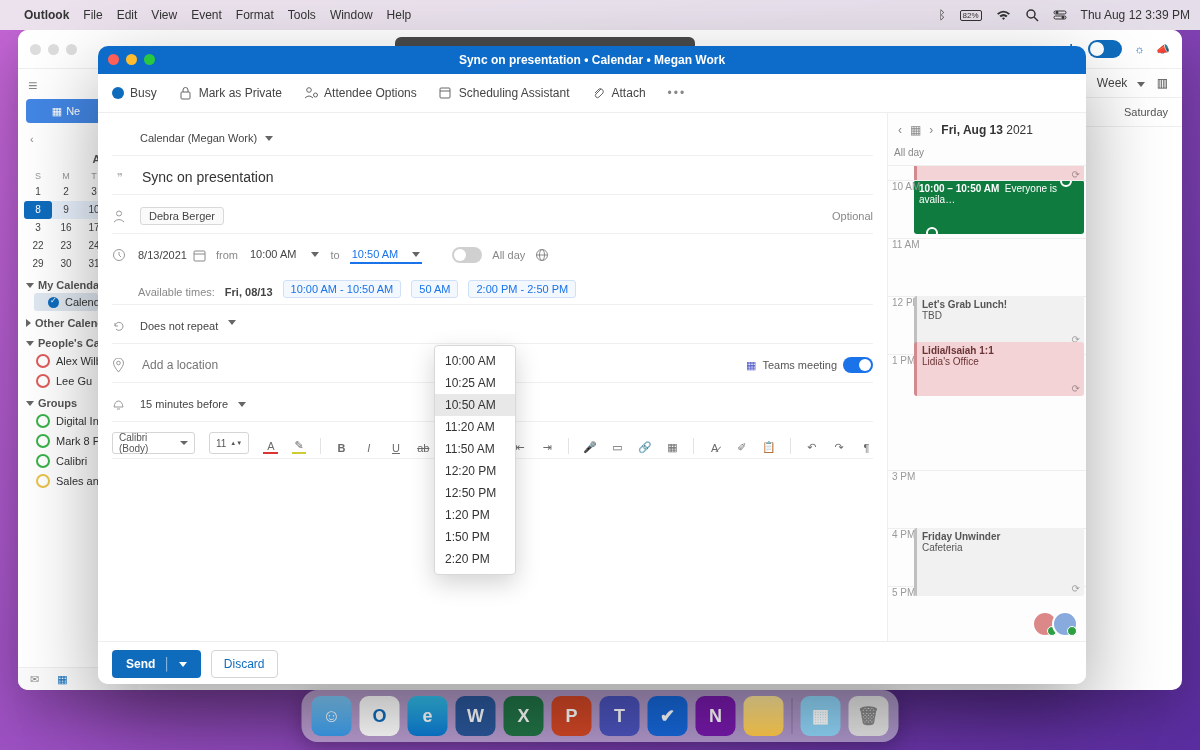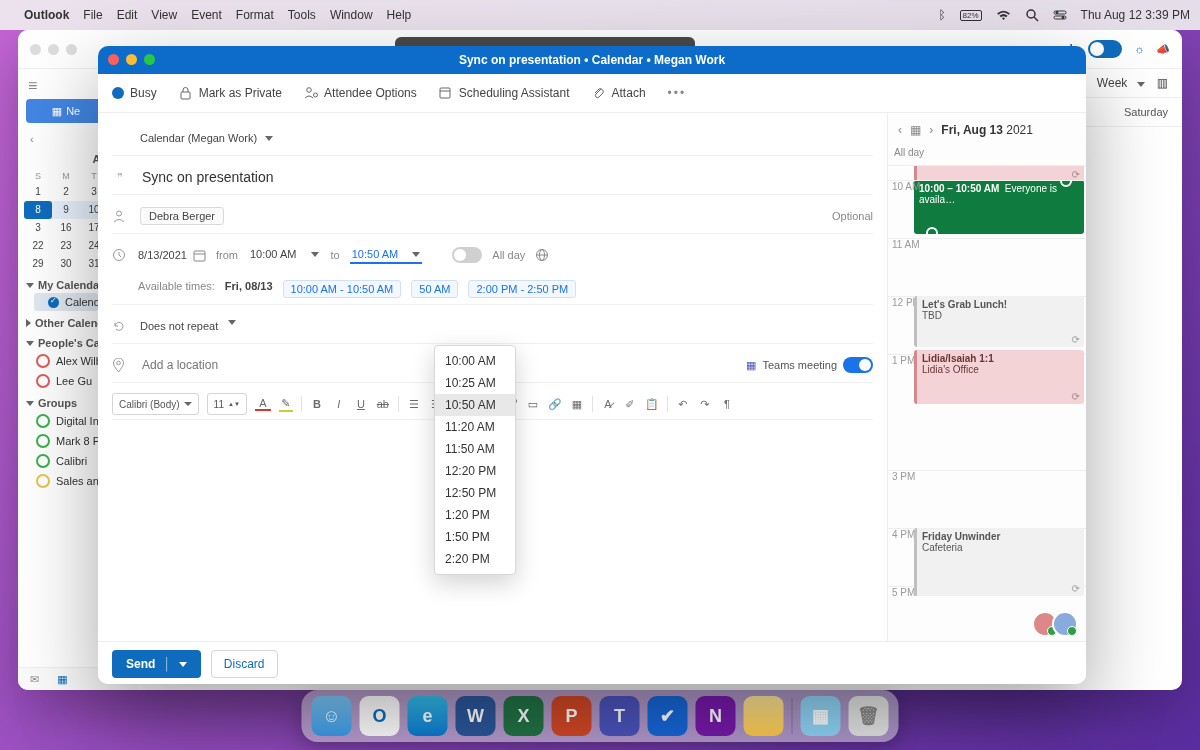--- a/index.html
+++ b/index.html
@@ -72,27 +72,27 @@
   .chip{border:1px solid #d9d9d9;background:#fafafa;border-radius:3px;padding:2px 8px;font-size:11px;color:#444}
   .optional{margin-left:auto;color:#888;font-size:11px}
   .date-pill{display:flex;align-items:center;gap:6px;color:#444}
   .time-pill{display:flex;align-items:center;gap:4px;color:#444;border-bottom:2px solid transparent;padding:2px 2px}
   .time-pill.active{color:var(--blue);border-bottom:2px solid var(--blue)}
   .small-label{color:#888;font-size:11px}
   .switch{width:30px;height:16px;border-radius:8px;background:#d0d0d0;position:relative}
   .switch::after{content:'';width:12px;height:12px;background:#fff;border-radius:50%;position:absolute;top:2px;left:2px}
   .switch.on{background:var(--blue)}
   .switch.on::after{left:16px}
-  .avail{display:flex;align-items:flex-start;gap:10px;padding:4px 0 6px;border-bottom:1px solid #f0f0f0;font-size:11px}
+  .avail{display:flex;align-items:flex-end;gap:10px;padding:4px 0 6px;border-bottom:1px solid #f0f0f0;font-size:11px}
   .avail .lbl{color:#888}
   .avail .date{color:#444;font-weight:600}
   .avail .slot{color:var(--blue);border:1px solid #cfe0f7;background:#f3f8ff;border-radius:3px;padding:2px 7px}
   .loc-input{border:none;outline:none;color:#999;font-size:12px;flex:1;background:transparent}
   .teams{margin-left:auto;display:flex;align-items:center;gap:6px;color:#555;font-size:11px}
-  .rt-toolbar{display:flex;align-items:center;gap:8px;padding:6px 0 4px;color:#6b6b6b;border-bottom:1px solid #f0f0f0;font-size:11px}
+  .rt-toolbar{display:flex;align-items:flex-end;gap:14px;padding:6px 0 4px;color:#6b6b6b;border-bottom:1px solid #f0f0f0;font-size:11px}
   .font-box{border:1px solid #d5d5d5;border-radius:3px;padding:1px 6px;height:18px;display:flex;align-items:center;gap:4px;background:#fff;font-size:10px;color:#555}
   .rt-toolbar .sep{width:1px;height:16px;background:#e3e3e3}
   .rt-ic{width:14px;text-align:center;color:#6b6b6b}
   
   
   .dropdown{position:absolute;top:232px;left:336px;width:80px;background:#fff;border:1px solid #d8d8d8;border-radius:4px;box-shadow:0 8px 24px rgba(0,0,0,.18);padding:4px 0;z-index:50;font-size:12px;color:#333;max-height:220px;overflow:hidden}
   .dropdown .opt{padding:3px 10px;line-height:16px}
   .dropdown .opt.sel{background:#e8e8e8}
   
   
@@ -417,20 +417,32 @@
             </svg>
           </span>
         <input class="loc-input" placeholder="Add a location" style="">
         <div class="teams">
           <span style="color:#5059c9">▦</span>
           <span>Teams meeting</span>
           <div class="switch on"></div>
         </div>
       </div>
 
+      <div class="row">
+        <span class="ic">
+            <svg width="13" height="14" viewBox="0 0 13 14">
+              <path d="M2 10 Q3 4 6.5 4 Q10 4 11 10 Z" stroke="#999" fill="none"></path>
+              <line x1="5" y1="12" x2="8" y2="12" stroke="#999"></line>
+            </svg>
+          </span>
+        <span style="display:flex;align-items:center;gap:10px;color:#444">
+            <span>15 minutes before</span>
+            <span class="chev"></span>
+          </span>
+      </div>
 
       <div class="rt-toolbar">
         <span class="font-box">
             <span>Calibri (Body)</span> 
             <span class="chev" style="border-top-width:4px"></span>
           </span>
         <span class="font-box">
             <span>11</span> 
             <span style="display:flex;flex-direction:column;font-size:6px;line-height:5px">▲▼</span>
           </span>
@@ -504,21 +516,21 @@
           <div class="hour l" style="top:130px">12 PM</div>
           <div class="hour l" style="top:188px">1 PM</div>
           <div class="hour l" style="top:304px">3 PM</div>
           <div class="hour l" style="top:362px">4 PM</div>
           <div class="hour l" style="top:420px">5 PM</div>
           <div class="ev-block grey" style="top:130px;height:45px">
             <div class="t">Let's Grab Lunch!</div>
             <div>TBD</div>
             <span class="recur">⟳</span>
           </div>
-          <div class="ev-block pink" style="top:184px;height:48px">
+          <div class="ev-block pink" style="top:176px;height:48px">
             <div class="t">Lidia/Isaiah 1:1</div>
             <div>Lidia's Office</div>
             <span class="recur">⟳</span>
           </div>
           <div class="ev-block grey" style="top:362px;height:62px">
             <div class="t">Friday Unwinder</div>
             <div>Cafeteria</div>
             <span class="recur">⟳</span>
           </div>
         </div>

